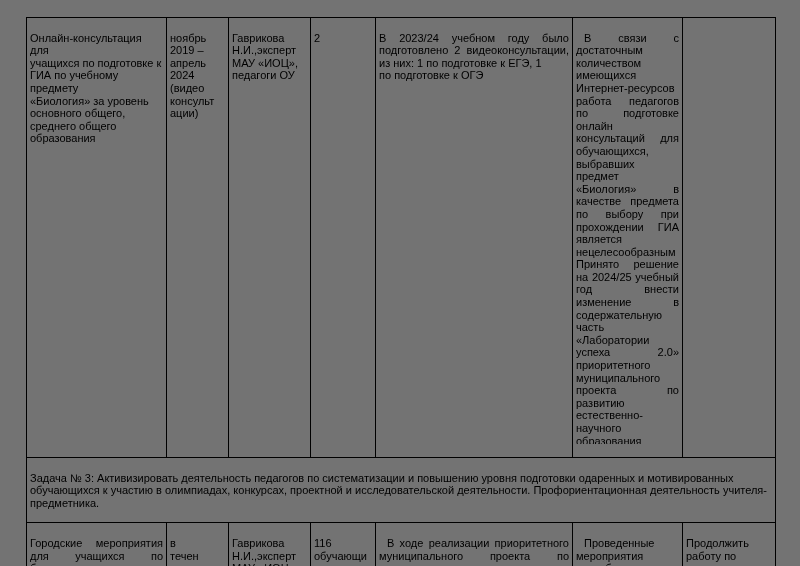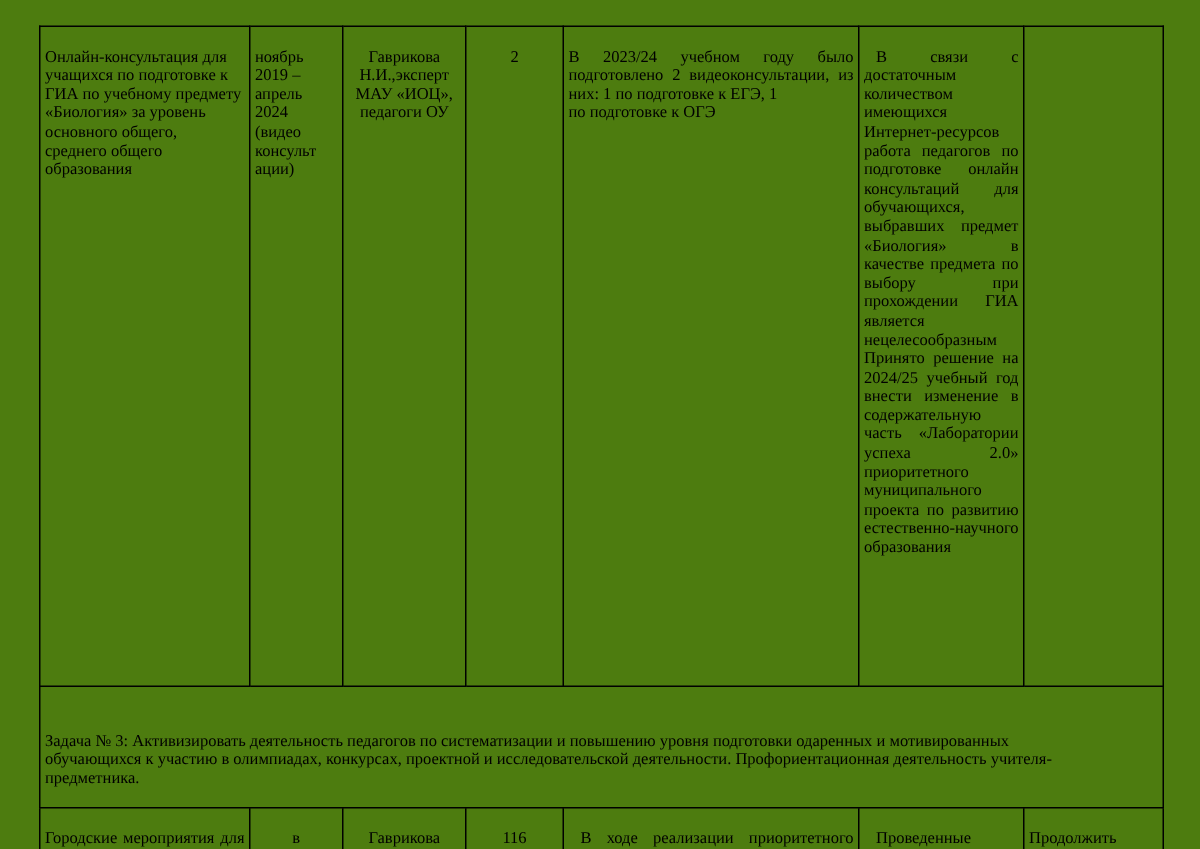--- a/index.html
+++ b/index.html
@@ -1,21 +1,21 @@
 <!DOCTYPE html>
 <html><head>
 <meta charset="utf-8">
 <style>
   html, body { margin: 0; padding: 0; background: #ffffff; }
   .sheet {
     position: relative;
     width: 800px;
     height: 566px;
-    background: #4d7c0f;
-    font-family: Liberation Serif, serif;
+    background: #737373;
+    font-family: Liberation Sans, sans-serif;
     color: #000000;
     overflow: hidden;
   }
   table.doc {
     position: absolute;
     left: 26px;
     top: 17px;
     width: 749px;
     border-collapse: collapse;
     table-layout: fixed;
@@ -28,25 +28,25 @@
     padding: 1px 3px;
     white-space: pre-line;
     overflow: hidden;
   }
   
   td.empty-col { border-top: none; border-right: 1px solid #a9a9a9; }
   td.task-cell { border-right: 1px solid #a9a9a9; }
 
   .clip { overflow: hidden; }
   .h-top { height: 412px; }
-  .h-task { height: 37px; margin-top: 16px; }
+  .h-task { height: 37px; }
   .h-bot { height: 74px; }
 
   .jst { text-align: justify; }
-  .ctr { text-align: center; }
+  .ctr { text-align: left; }
   .lft { text-align: left; }
   .ind { text-indent: 8px; }
   .qty-pad { padding-top: 10px; }
 </style>
 </head>
 <body>
 
 <div class="sheet">
   <table class="doc">
     <colgroup>

